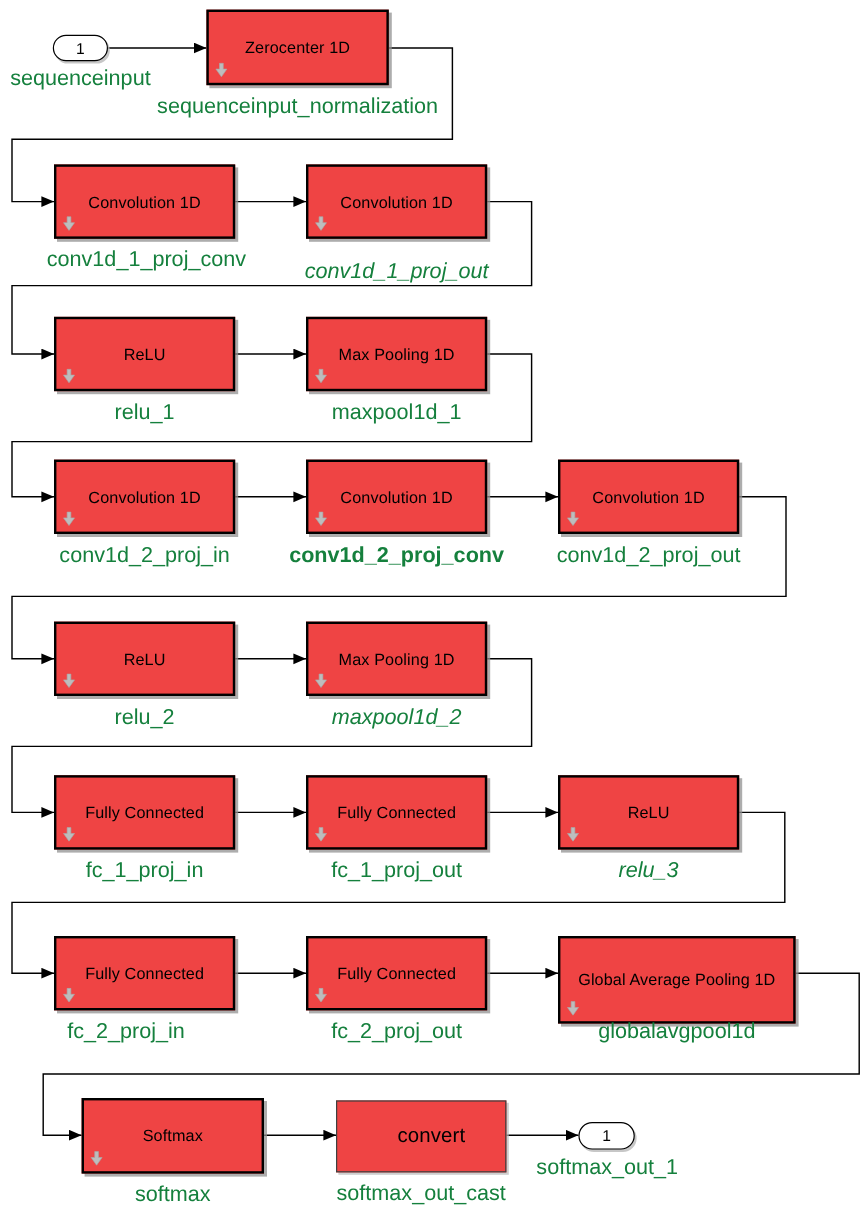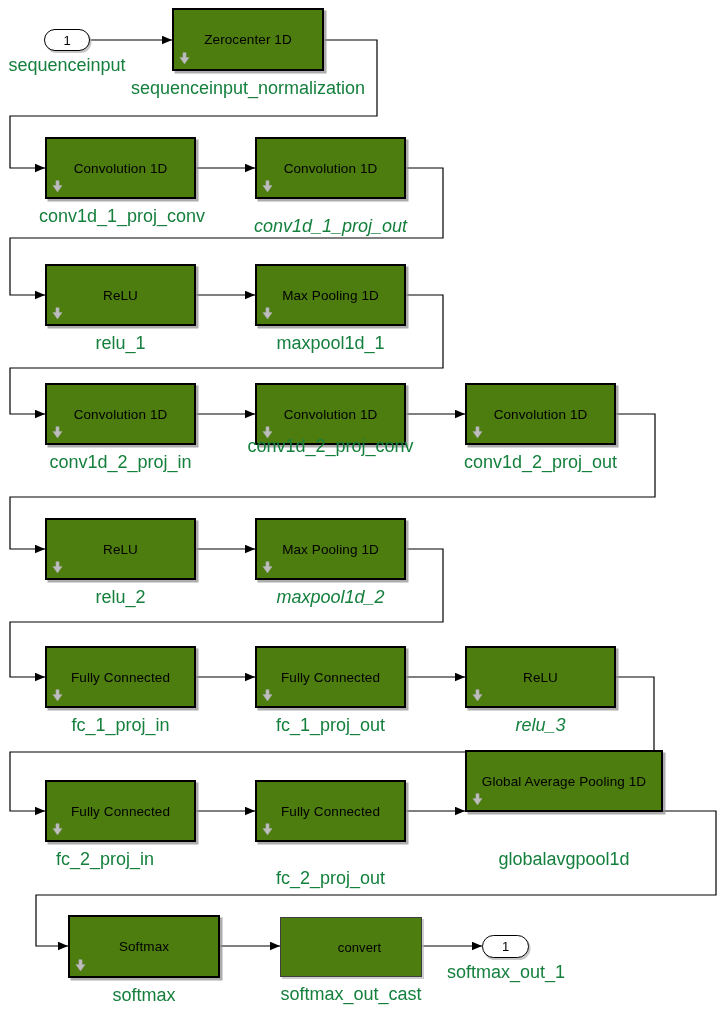--- a/index.html
+++ b/index.html
@@ -6,35 +6,35 @@
   #canvas{
     position:relative;
     width:723px;height:1011px;
     background:#ffffff;
     font-family:"Liberation Sans", sans-serif;
     overflow:hidden;
   }
   #wires{position:absolute;left:0;top:0;z-index:1;}
   .wire{fill:none;stroke:#000;stroke-width:1.2px;}
   .block{
-    position:absolute;z-index:2;background:#4d7c0f;box-sizing:border-box;
+    position:absolute;z-index:2;background:#ef4444;box-sizing:border-box;
     display:flex;align-items:center;justify-content:center;
   }
   .block.subsystem{
     border:2.5px solid #000;
     box-shadow:2.5px 2.5px 0 0 rgba(145,145,145,0.75);
   }
   .block.convert{
     border:1.4px solid #3f3f3f;
     box-shadow:2px 2px 0 0 rgba(185,185,185,0.7);
   }
   .block-title{
     font-size:13.5px;color:#000;white-space:nowrap;letter-spacing:0.1px;
   }
-  .block.convert .block-title{font-size:13px;margin-left:17px;}
+  .block.convert .block-title{font-size:17px;margin-left:17px;}
   .badge{position:absolute;left:5px;bottom:4px;width:11px;height:13px;}
   .block-label{
     position:absolute;z-index:2;transform:translateX(-50%);
     font-size:18px;color:#15803d;white-space:nowrap;text-align:center;
   }
   .port{
     position:absolute;z-index:2;background:#ffffff;box-sizing:border-box;
     border:1.6px solid #000;border-radius:12px;
     box-shadow:1.5px 2px 0 0 rgba(185,185,185,0.8);
     display:flex;align-items:center;justify-content:center;
@@ -112,21 +112,21 @@
         <path d="M4.3 0.6 H7.7 V6 H11 L6 13 L1 6 H4.3 Z" fill="#bdbdbd" stroke="#a8a8a8" stroke-width="0.6"></path>
       </svg>
     </div>
     <div class="block-label" style="left: 120.5px; top: 452px;">conv1d_2_proj_in</div>
     <div class="block subsystem" style="left: 255px; top: 383px; width: 151px; height: 62px;">
       <span class="block-title">Convolution 1D</span>
       <svg class="badge" viewBox="0 0 12 14">
         <path d="M4.3 0.6 H7.7 V6 H11 L6 13 L1 6 H4.3 Z" fill="#bdbdbd" stroke="#a8a8a8" stroke-width="0.6"></path>
       </svg>
     </div>
-    <div class="block-label" style="left: 330.5px; top: 436px;">conv1d_2_proj_conv</div>
+    <div class="block-label" style="left: 330.5px; top: 452px; font-weight: bold;">conv1d_2_proj_conv</div>
     <div class="block subsystem" style="left: 465px; top: 383px; width: 151px; height: 62px;">
       <span class="block-title">Convolution 1D</span>
       <svg class="badge" viewBox="0 0 12 14">
         <path d="M4.3 0.6 H7.7 V6 H11 L6 13 L1 6 H4.3 Z" fill="#bdbdbd" stroke="#a8a8a8" stroke-width="0.6"></path>
       </svg>
     </div>
     <div class="block-label" style="left: 540.5px; top: 452px;">conv1d_2_proj_out</div>
     <div class="block subsystem" style="left: 45px; top: 518px; width: 151px; height: 62px;">
       <span class="block-title">ReLU</span>
       <svg class="badge" viewBox="0 0 12 14">
@@ -168,22 +168,22 @@
         <path d="M4.3 0.6 H7.7 V6 H11 L6 13 L1 6 H4.3 Z" fill="#bdbdbd" stroke="#a8a8a8" stroke-width="0.6"></path>
       </svg>
     </div>
     <div class="block-label" style="left: 105px; top: 849px;">fc_2_proj_in</div>
     <div class="block subsystem" style="left: 255px; top: 780px; width: 151px; height: 62px;">
       <span class="block-title">Fully Connected</span>
       <svg class="badge" viewBox="0 0 12 14">
         <path d="M4.3 0.6 H7.7 V6 H11 L6 13 L1 6 H4.3 Z" fill="#bdbdbd" stroke="#a8a8a8" stroke-width="0.6"></path>
       </svg>
     </div>
-    <div class="block-label" style="left: 330.5px; top: 849px; margin-top: 19px;">fc_2_proj_out</div>
-    <div class="block subsystem" style="left: 465px; top: 750px; width: 198px; height: 62px;">
+    <div class="block-label" style="left: 330.5px; top: 849px;">fc_2_proj_out</div>
+    <div class="block subsystem" style="left: 465px; top: 780px; width: 198px; height: 73px;">
       <span class="block-title">Global Average Pooling 1D</span>
       <svg class="badge" viewBox="0 0 12 14">
         <path d="M4.3 0.6 H7.7 V6 H11 L6 13 L1 6 H4.3 Z" fill="#bdbdbd" stroke="#a8a8a8" stroke-width="0.6"></path>
       </svg>
     </div>
     <div class="block-label" style="left: 564px; top: 849px;">globalavgpool1d</div>
     <div class="block subsystem" style="left: 68px; top: 915px; width: 152px; height: 63px;">
       <span class="block-title">Softmax</span>
       <svg class="badge" viewBox="0 0 12 14">
         <path d="M4.3 0.6 H7.7 V6 H11 L6 13 L1 6 H4.3 Z" fill="#bdbdbd" stroke="#a8a8a8" stroke-width="0.6"></path>

